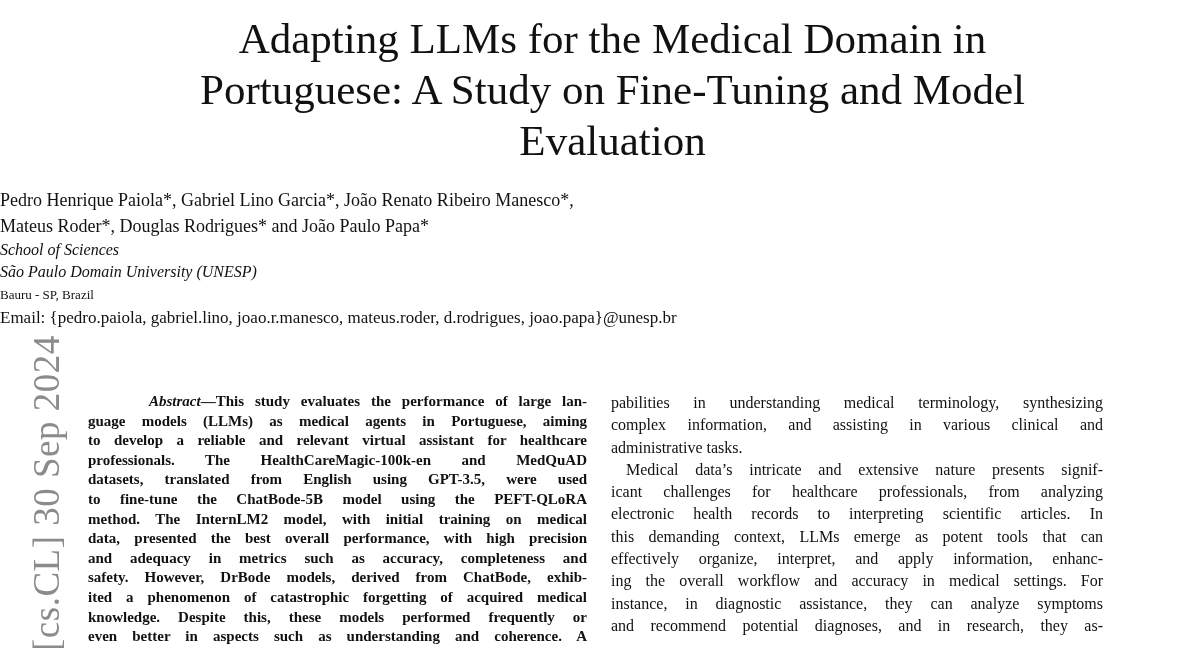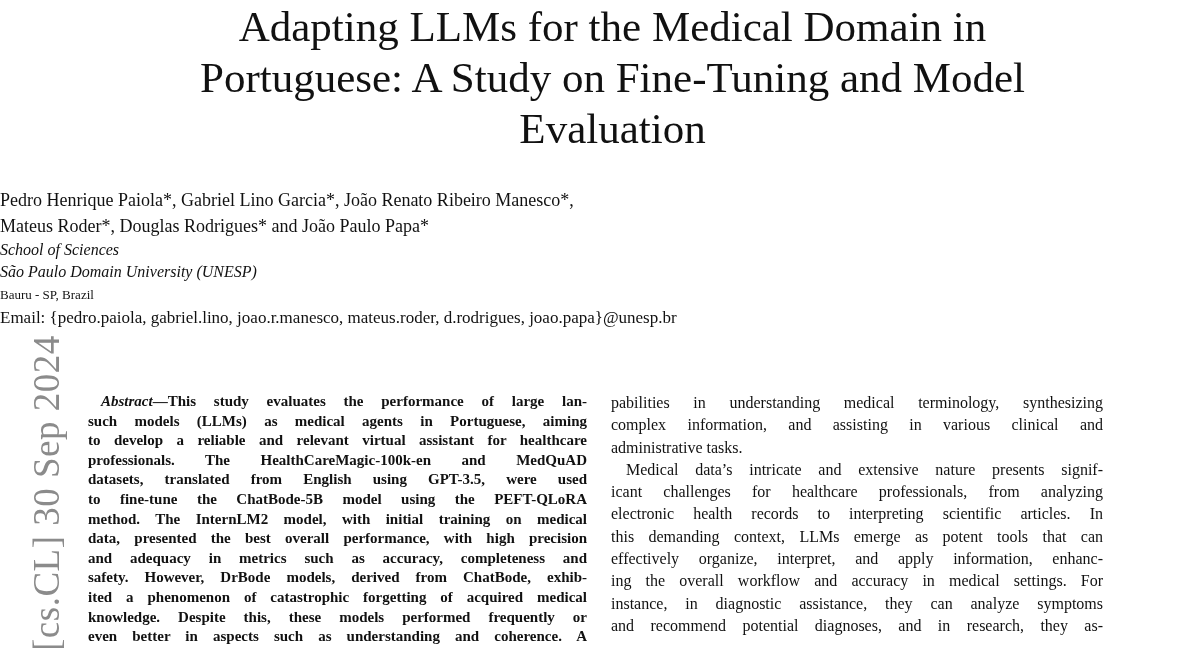--- a/index.html
+++ b/index.html
@@ -24,21 +24,21 @@
     line-height: 40px;
     white-space: nowrap;
     letter-spacing: 0.5px;
   }
 
   
   .title {
     position: absolute;
     left: 0; right: 0;
     top: 1px;
-    margin: 0;
+    margin: 12px;
     font-weight: normal;
     font-size: 43px;
     line-height: 51px;
     padding-left: 25px;
   }
   .title .jline { text-align: center; }
 
   
   .authors {
     position: absolute;
@@ -54,21 +54,21 @@
   
   .col { position: absolute; top: 392px; }
   .col-left  { left: 88px;  width: 499px; font-size: 15px; line-height: 19.6px; font-weight: bold; }
   .col-right { left: 611px; width: 492px; font-size: 16px; line-height: 22.3px; }
 
   .col .jline { text-align: justify; text-align-last: justify; }
   .col .jline.pend { text-align-last: left; }
   .col .jline.pind { padding-left: 15px; }
 
   .abstract-first { padding-left: 13px; }
-  .abs-lead { font-style: italic; }
+  .abs-lead { font-style: italic; margin-left: 48px; }
 </style>
 </head>
 <body>
 
 <div class="page" style="color: rgb(17, 17, 17); background: rgb(255, 255, 255);">
 
   <div class="watermark" style="color: rgb(139, 139, 139);">[cs.CL] 30 Sep 2024</div>
 
   <h1 class="title">
       <div class="jline">Adapting LLMs for the Medical Domain in</div>
@@ -83,21 +83,21 @@
     <div class="affil">São Paulo Domain University (UNESP)</div>
     <div class="affil-plain">Bauru - SP, Brazil</div>
     <div class="email">Email: {pedro.paiola, gabriel.lino, joao.r.manesco, mateus.roder, d.rodrigues, joao.papa}@unesp.br</div>
   </div>
 
   <div class="col col-left">
     <div class="jline abstract-first">
       <span class="abs-lead">Abstract</span><span>—This study evaluates the performance of large lan-</span>
     </div>
     <div>
-        <div class="jline">such models (LLMs) as medical agents in Portuguese, aiming</div>
+        <div class="jline">guage models (LLMs) as medical agents in Portuguese, aiming</div>
         <div class="jline">to develop a reliable and relevant virtual assistant for healthcare</div>
         <div class="jline">professionals. The HealthCareMagic-100k-en and MedQuAD</div>
         <div class="jline">datasets, translated from English using GPT-3.5, were used</div>
         <div class="jline">to fine-tune the ChatBode-5B model using the PEFT-QLoRA</div>
         <div class="jline">method. The InternLM2 model, with initial training on medical</div>
         <div class="jline">data, presented the best overall performance, with high precision</div>
         <div class="jline">and adequacy in metrics such as accuracy, completeness and</div>
         <div class="jline">safety. However, DrBode models, derived from ChatBode, exhib-</div>
         <div class="jline">ited a phenomenon of catastrophic forgetting of acquired medical</div>
         <div class="jline">knowledge. Despite this, these models performed frequently or</div>

